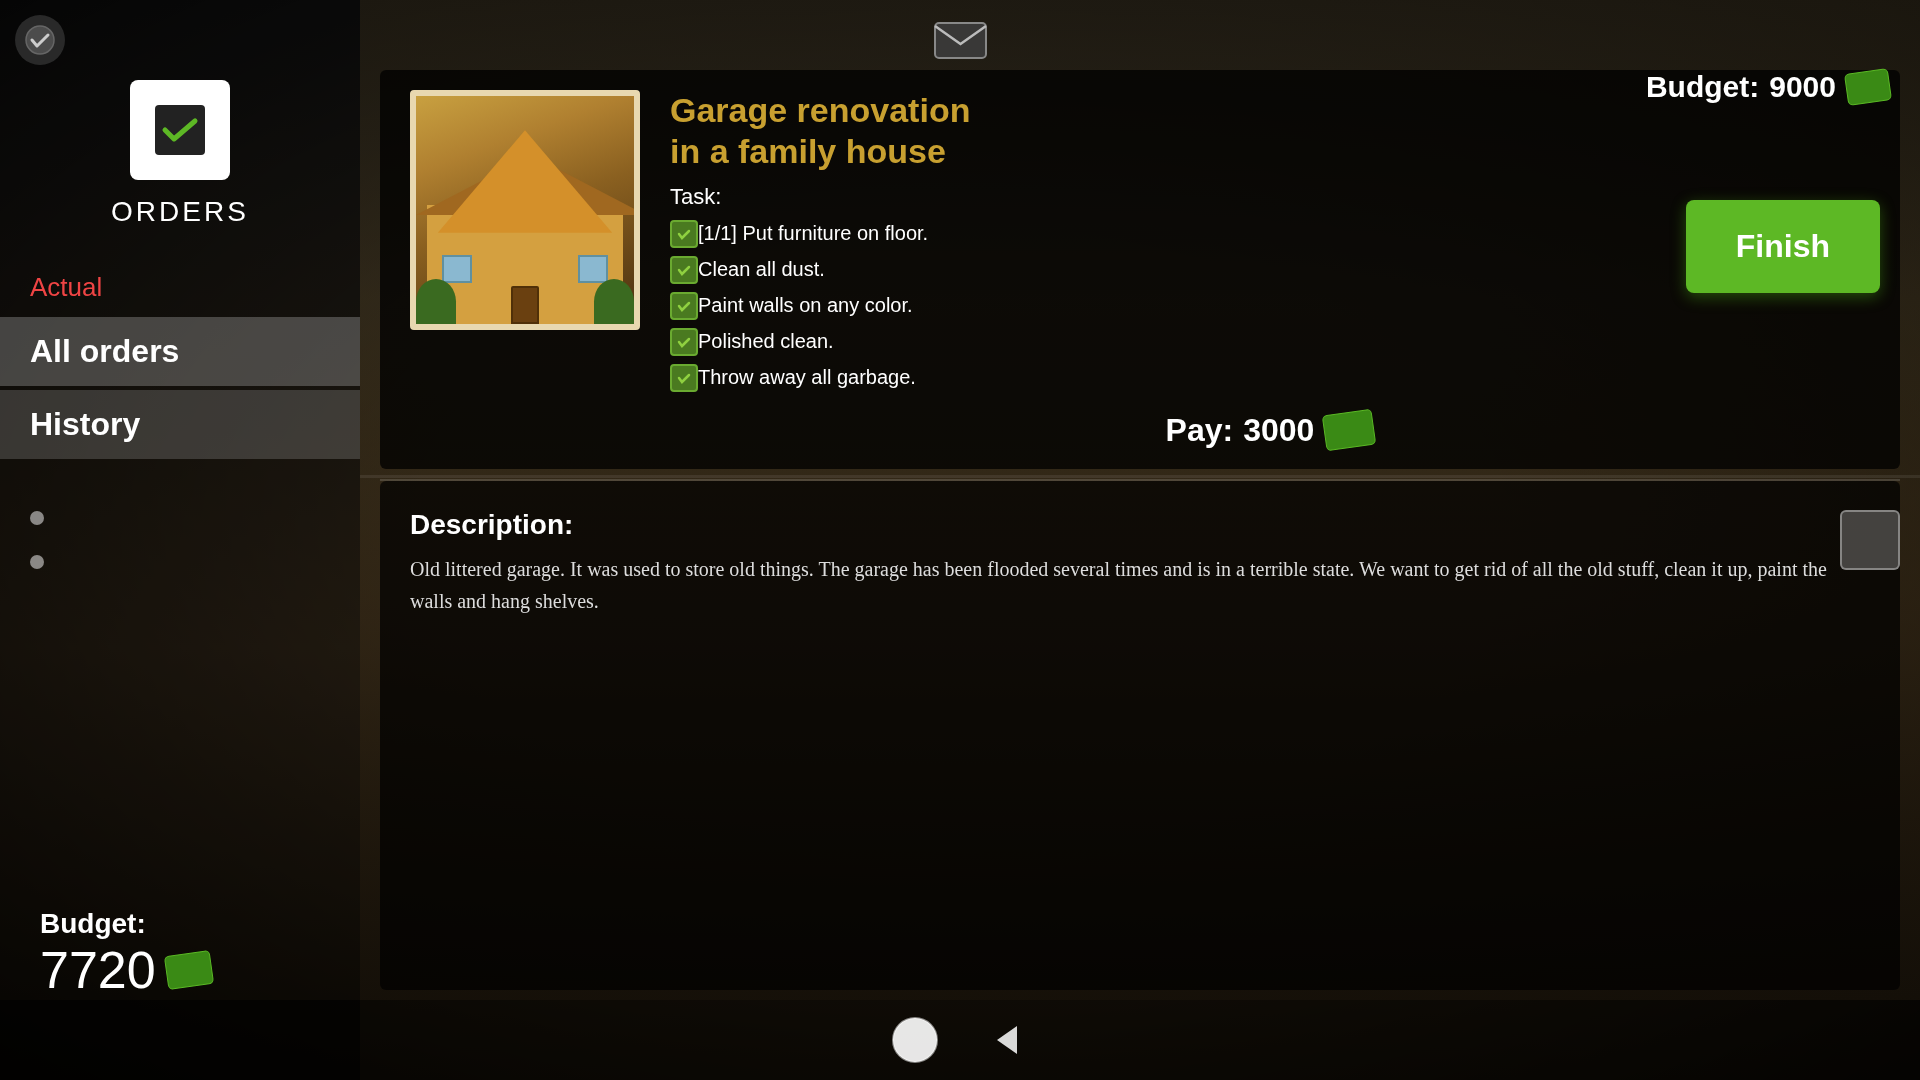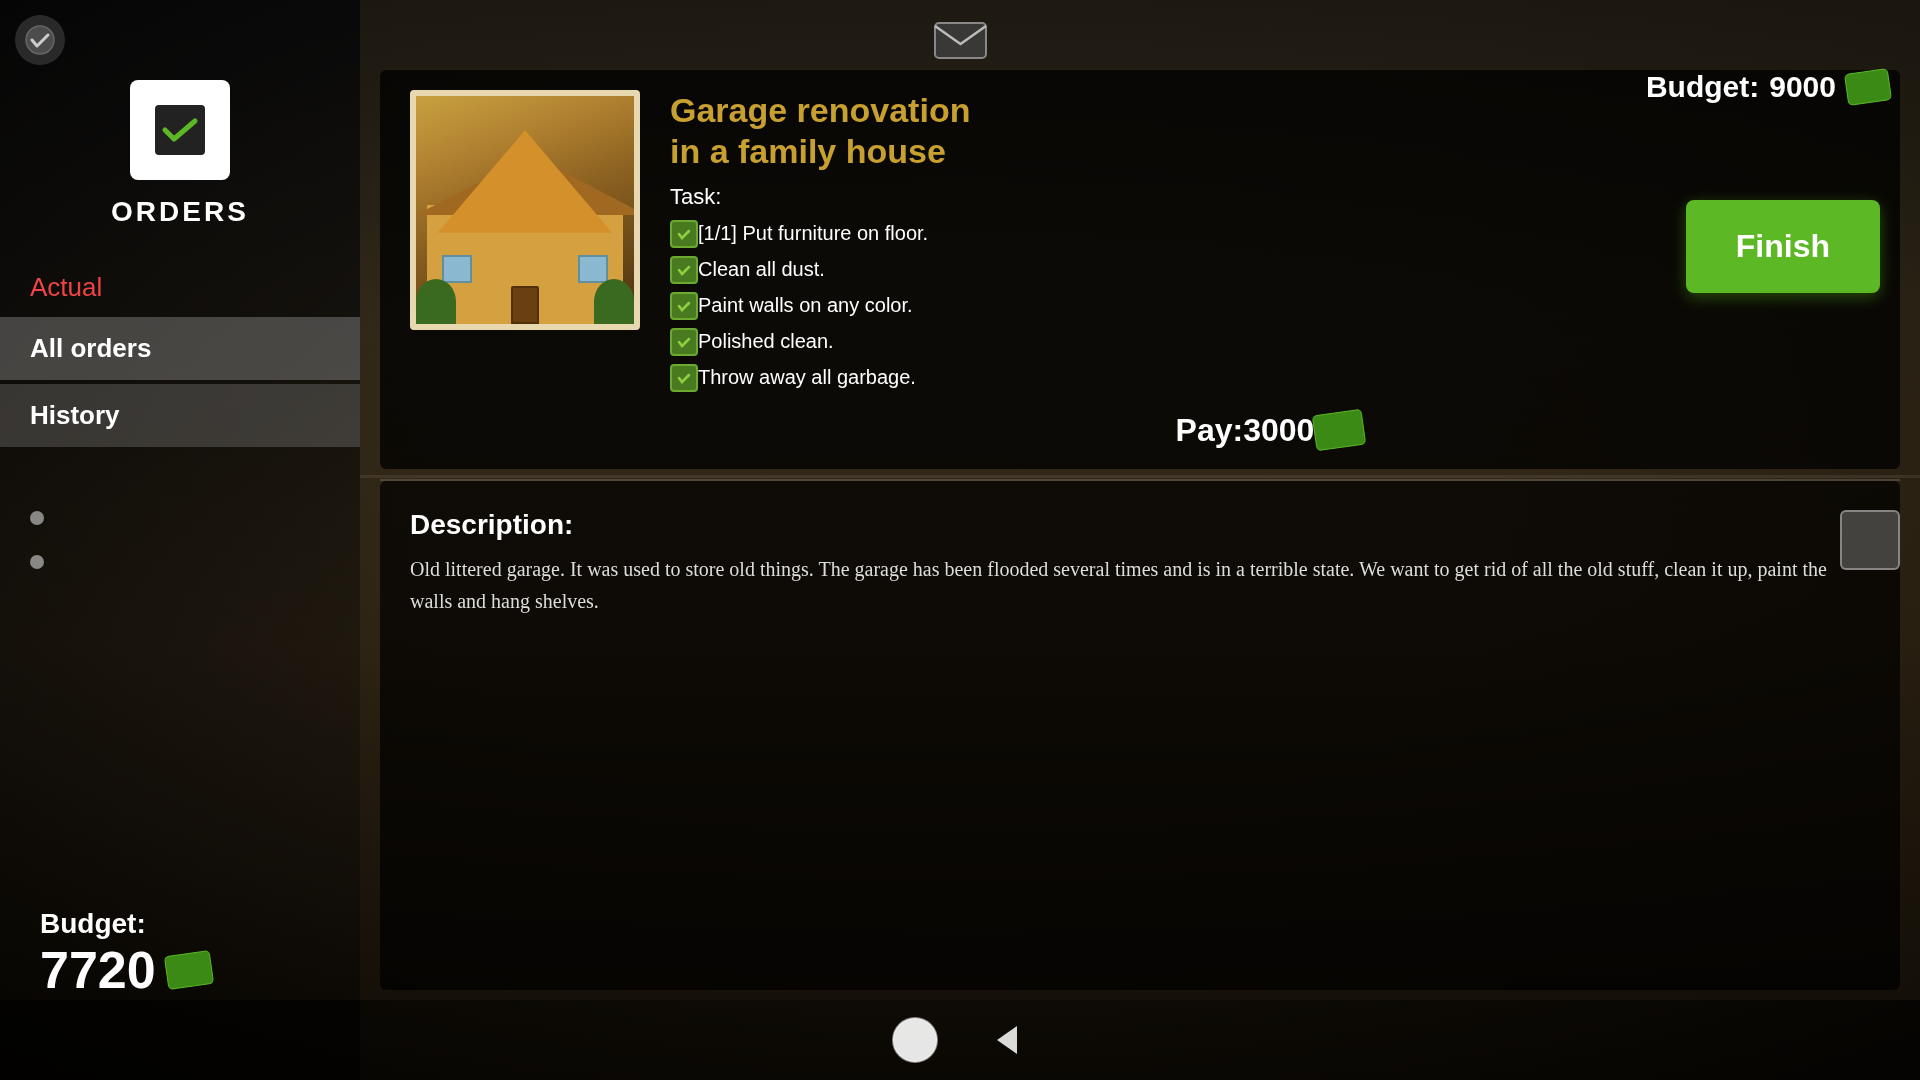--- a/index.html
+++ b/index.html
@@ -90,39 +90,39 @@
       margin-bottom: 16px;
     }
     .orders-icon-wrap svg {
       width: 60px;
       height: 60px;
     }
 
     .orders-title {
       color: #fff;
       font-size: 28px;
-      font-weight: bold;
+      font-weight: normal;
       letter-spacing: 3px;
       margin-bottom: 30px;
     }
 
     .nav-section-label {
       width: 100%;
       padding: 14px 30px;
       color: #ef4444;
       font-size: 26px;
       font-weight: normal;
     }
 
     .nav-item {
       width: 100%;
       padding: 16px 30px;
       background: rgba(180,180,180,0.25);
       color: #fff;
-      font-size: 26px;
+      font-size: 32px;
       font-weight: bold;
       cursor: pointer;
       margin-bottom: 4px;
       border-left: none;
     }
     .nav-item.active {
       background: rgba(200,200,200,0.3);
     }
 
     
@@ -148,21 +148,21 @@
       position: absolute;
       bottom: 80px;
       left: 40px;
       z-index: 6;
       color: #fff;
       font-size: 28px;
       font-weight: bold;
     }
     .budget-amount {
       font-size: 52px;
-      font-weight: bold;
+      font-weight: normal;
       display: flex;
       align-items: center;
       gap: 10px;
     }
 
     
     .main-content {
       position: absolute;
       top: 60px;
       left: 360px;
@@ -271,20 +271,21 @@
     
     .pay-section {
       text-align: center;
       color: #fff;
       font-size: 32px;
       font-weight: bold;
       margin-top: 20px;
       display: flex;
       align-items: center;
       justify-content: center;
+      gap: 10px;
     }
 
     
     .finish-btn {
       position: absolute;
       right: 40px;
       top: 200px;
       background: #5db825;
       color: #fff;
       font-size: 32px;

